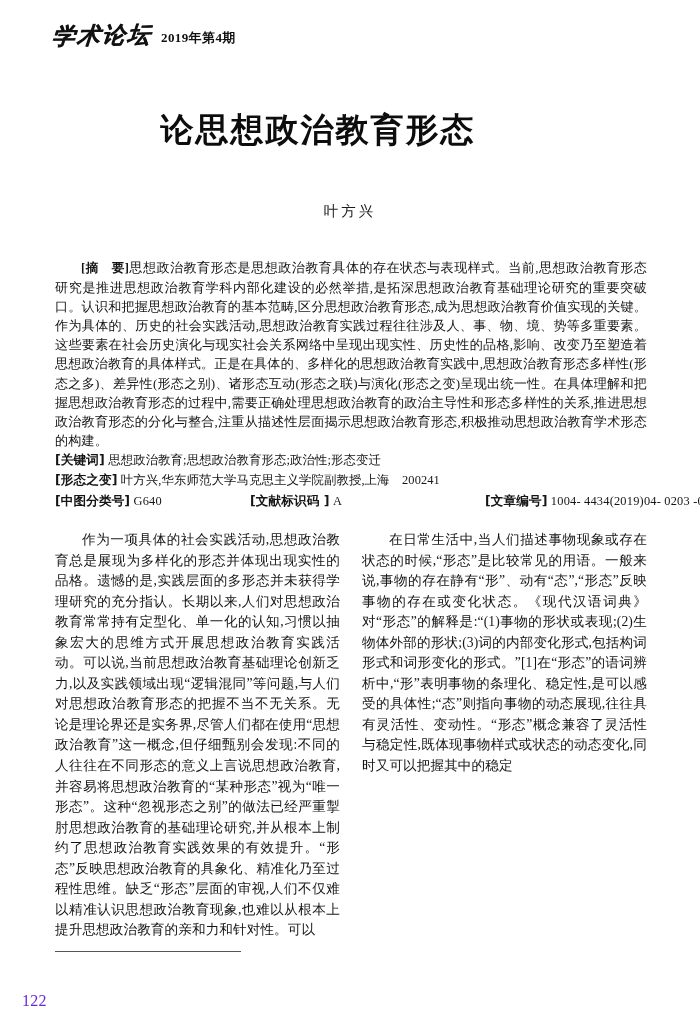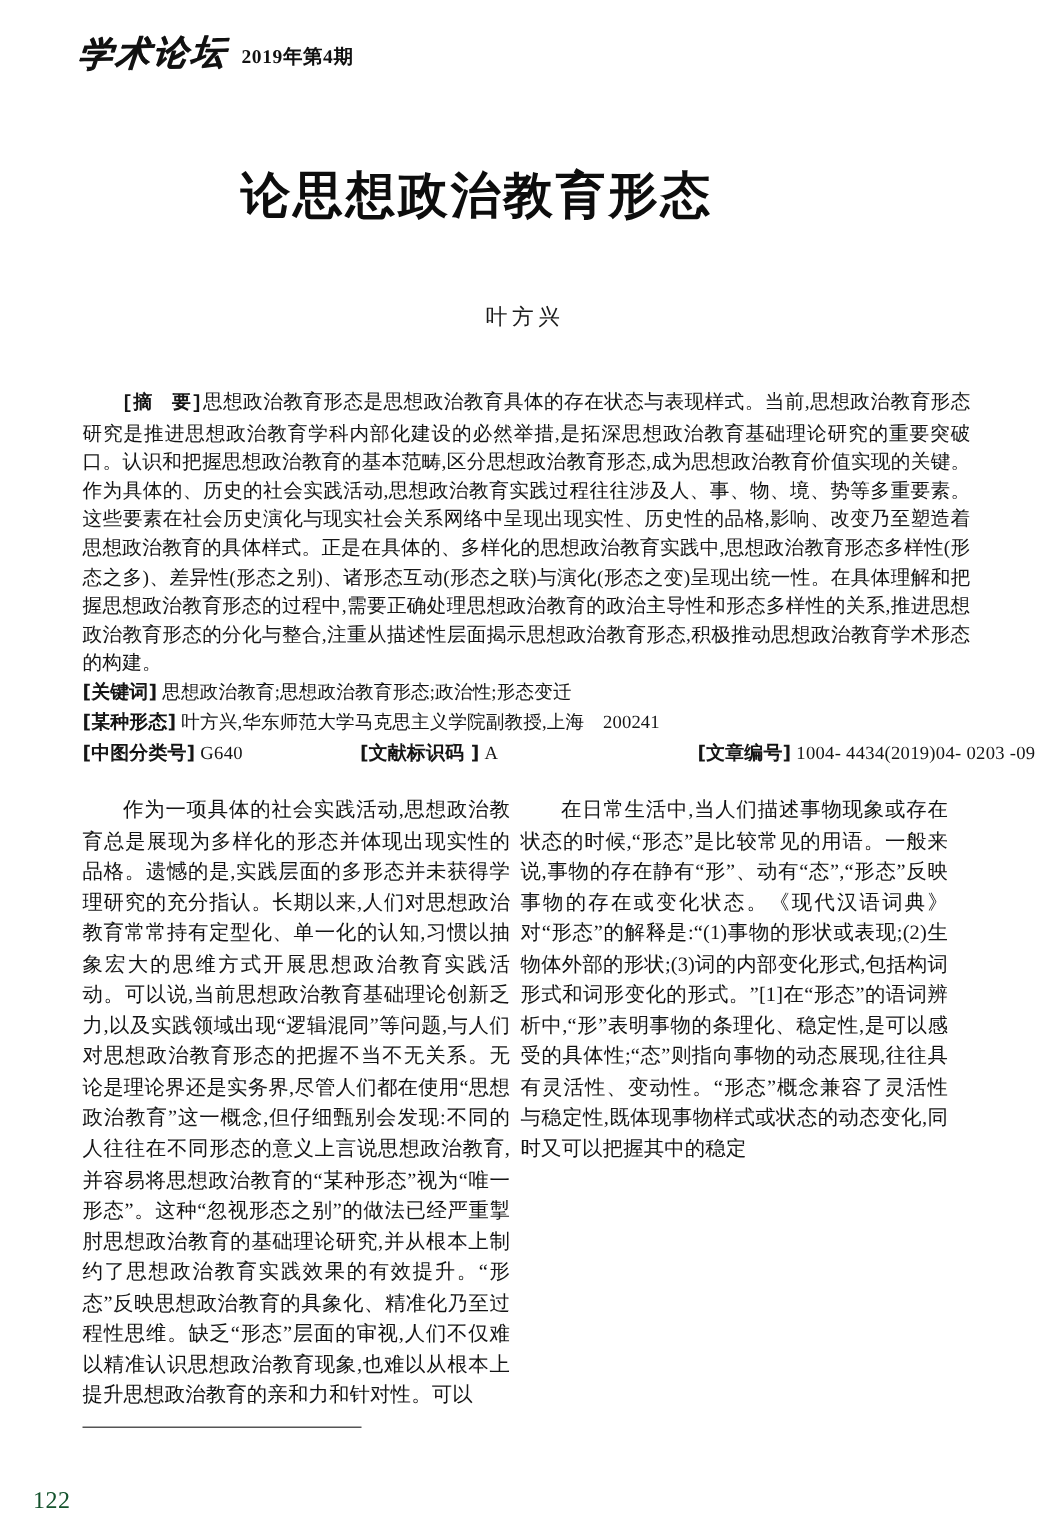--- a/index.html
+++ b/index.html
@@ -89,21 +89,21 @@
     font-family: "Liberation Serif", "DejaVu Serif", serif;
     font-size: 13.1px;
     line-height: 19.1px;
     text-align: justify;
     text-justify: inter-character;
     text-indent: 26px;
     color: #151515;
     letter-spacing: 0.15px;
   }
   .abstract .lbl {
-    font-family: Liberation Mono, monospace;
+    font-family: Liberation Serif, serif;
     font-weight: 700;
     font-size: 12.6px;
   }
   .meta-line {
     font-family: "Liberation Serif", "DejaVu Serif", serif;
     font-size: 13px;
     line-height: 20.4px;
     color: #151515;
     white-space: nowrap;
     letter-spacing: 0.1px;
@@ -117,34 +117,35 @@
     font-size: 12.4px;
   }
   .meta-line .val-latin {
     font-family: "Liberation Serif", serif;
     font-size: 12.4px;
     letter-spacing: 0.2px;
   }
   .meta-row {
     display: flex;
     align-items: baseline;
+    gap: 10px;
   }
   .meta-row .seg-1 { width: 185px; flex: none; }
   .meta-row .seg-2 { width: 225px; flex: none; }
   .meta-row .seg-3 { flex: none; }
 
   
   .columns {
     position: absolute;
     left: 55px;
     top: 530px;
     width: 592px;
     height: 405px;
     display: flex;
-    gap: 7px;
+    gap: 22px;
   }
   .col {
     width: 285px;
     flex: none;
   }
   .col p {
     margin: 0;
     font-family: "Liberation Serif", "DejaVu Serif", serif;
     font-size: 13.6px;
     line-height: 20.55px;
@@ -190,21 +191,21 @@
     font-family: "DejaVu Sans", "Liberation Sans", sans-serif;
     font-weight: 700;
     font-size: 11px;
   }
   .page-number {
     position: absolute;
     left: 22px;
     top: 992px;
     font-family: "Liberation Serif", serif;
     font-size: 16px;
-    color: #14532d;
+    color: #6d28d9;
     letter-spacing: 0.3px;
   }
 </style>
 </head>
 <body>
 
 <div class="page">
 
   <div class="masthead">
     <span class="journal-logo">学术论坛</span>
@@ -216,21 +217,21 @@
 
   <div class="meta-block">
     <div class="abstract">
       <span class="lbl">[摘　要]</span><span>思想政治教育形态是思想政治教育具体的存在状态与表现样式。当前,思想政治教育形态研究是推进思想政治教育学科内部化建设的必然举措,是拓深思想政治教育基础理论研究的重要突破口。认识和把握思想政治教育的基本范畴,区分思想政治教育形态,成为思想政治教育价值实现的关键。作为具体的、历史的社会实践活动,思想政治教育实践过程往往涉及人、事、物、境、势等多重要素。这些要素在社会历史演化与现实社会关系网络中呈现出现实性、历史性的品格,影响、改变乃至塑造着思想政治教育的具体样式。正是在具体的、多样化的思想政治教育实践中,思想政治教育形态多样性(形态之多)、差异性(形态之别)、诸形态互动(形态之联)与演化(形态之变)呈现出统一性。在具体理解和把握思想政治教育形态的过程中,需要正确处理思想政治教育的政治主导性和形态多样性的关系,推进思想政治教育形态的分化与整合,注重从描述性层面揭示思想政治教育形态,积极推动思想政治教育学术形态的构建。</span>
     </div>
     <div class="meta-line">
       <span class="lbl">[关键词]</span>
       <span class="val">思想政治教育;思想政治教育形态;政治性;形态变迁</span>
     </div>
     <div class="meta-line">
-      <span class="lbl">[某种形态]</span>
+      <span class="lbl">[形态之变]</span>
       <span class="val">叶方兴,华东师范大学马克思主义学院副教授,上海　200241</span>
     </div>
     <div class="meta-line meta-row">
       <span class="seg-1">
         <span class="lbl">[中图分类号]</span>
         <span class="val-latin">G640</span>
       </span>
       <span class="seg-2">
         <span class="lbl">[文献标识码 ]</span>
         <span class="val-latin">A</span>

